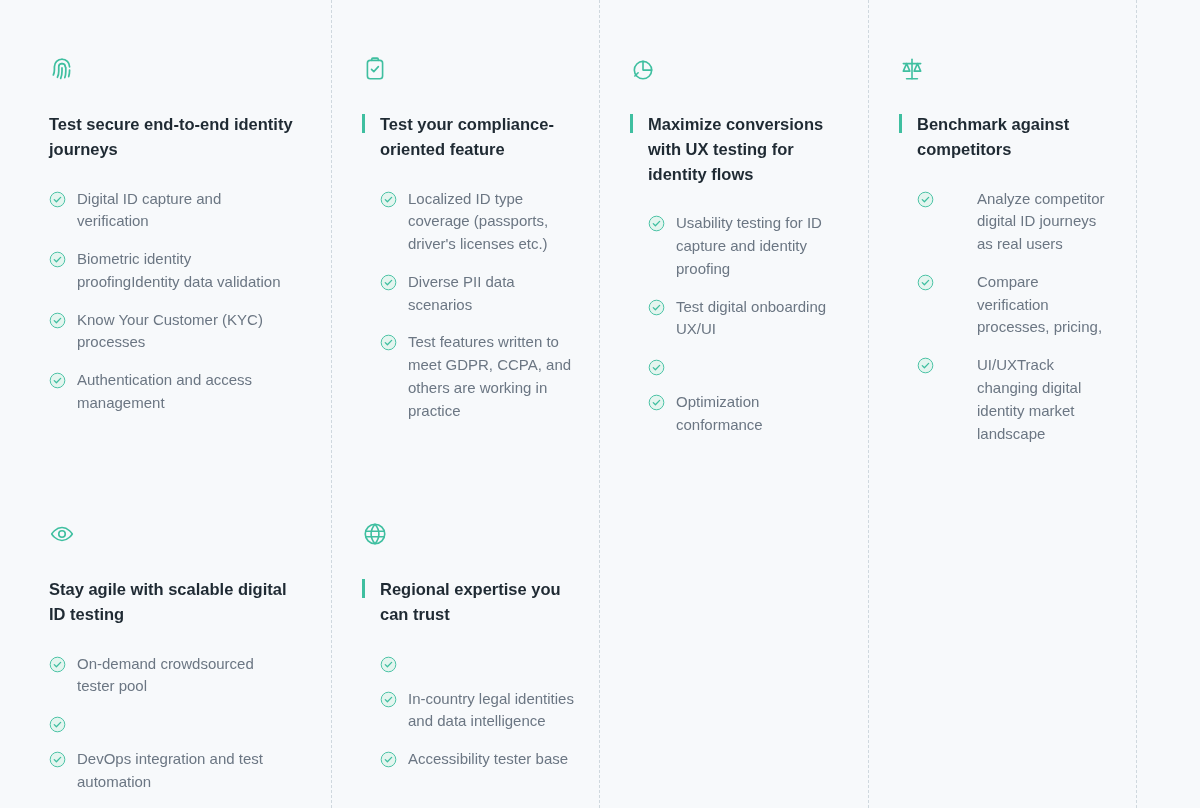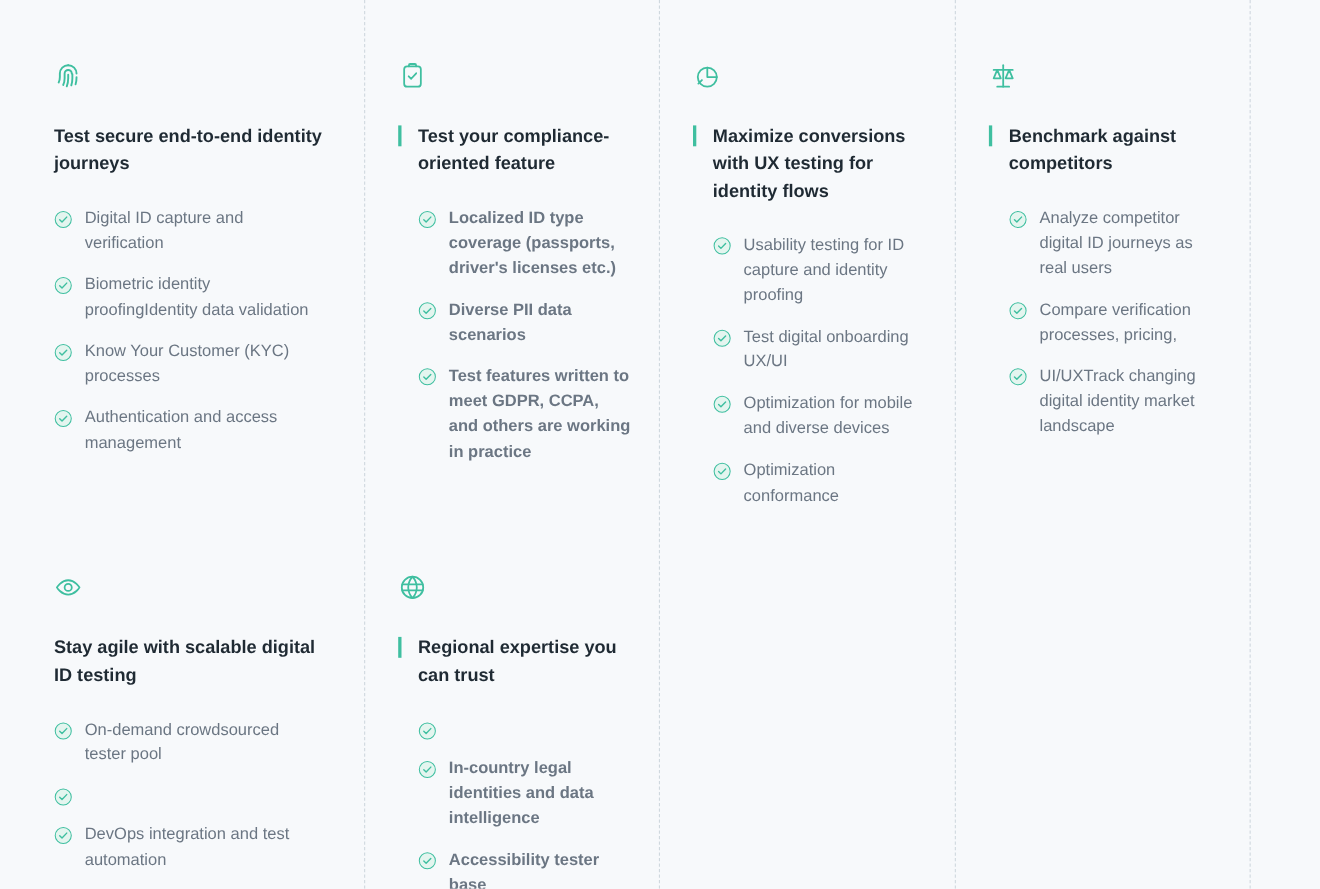--- a/index.html
+++ b/index.html
@@ -98,23 +98,23 @@
   }
   .check svg { display: block; width: 17px; height: 17px; }
 
   .bullet-text {
     font-size: 15px;
     line-height: 1.52;
     color: #6b7683;
     max-width: 218px;
   }
   .cell.c1 .bullet-text { max-width: 210px; }
-  .cell.c2 .bullet-text { max-width: 205px; font-weight: bold; }
+  .cell.c2 .bullet-text { max-width: 205px; }
   .cell.c3 .bullet-text { max-width: 200px; }
-  .cell.c4 .bullet-text { max-width: 200px; }
+  .cell.c4 .bullet-text { max-width: 200px; margin-left: 32px; }
   .cell.c2 ul.bullets,
   .cell.c3 ul.bullets,
   .cell.c4 ul.bullets { padding-left: 18px; }
 </style>
 </head>
 <body>
 
 <div class="grid">
 
   <div class="vline v1"></div>
@@ -243,21 +243,20 @@
         </span>
         <span class="bullet-text">Test digital onboarding UX/UI</span>
       </li>
       <li>
         <span class="check">
           <svg viewBox="0 0 20 20" fill="none">
               <circle cx="10" cy="10" r="8.6" fill="#e4f5ef" stroke="#3fbfa0" stroke-width="1.1"></circle>
               <path d="M6.2 10.2l2.5 2.5 5-5.2" stroke="#3fbfa0" stroke-width="1.5" stroke-linecap="round" stroke-linejoin="round"></path>
             </svg>
         </span>
-        <span class="bullet-text">Optimization for mobile and diverse devices</span>
       </li>
       <li>
         <span class="check">
           <svg viewBox="0 0 20 20" fill="none">
               <circle cx="10" cy="10" r="8.6" fill="#e4f5ef" stroke="#3fbfa0" stroke-width="1.1"></circle>
               <path d="M6.2 10.2l2.5 2.5 5-5.2" stroke="#3fbfa0" stroke-width="1.5" stroke-linecap="round" stroke-linejoin="round"></path>
             </svg>
         </span>
         <span class="bullet-text">Optimization conformance</span>
       </li>

